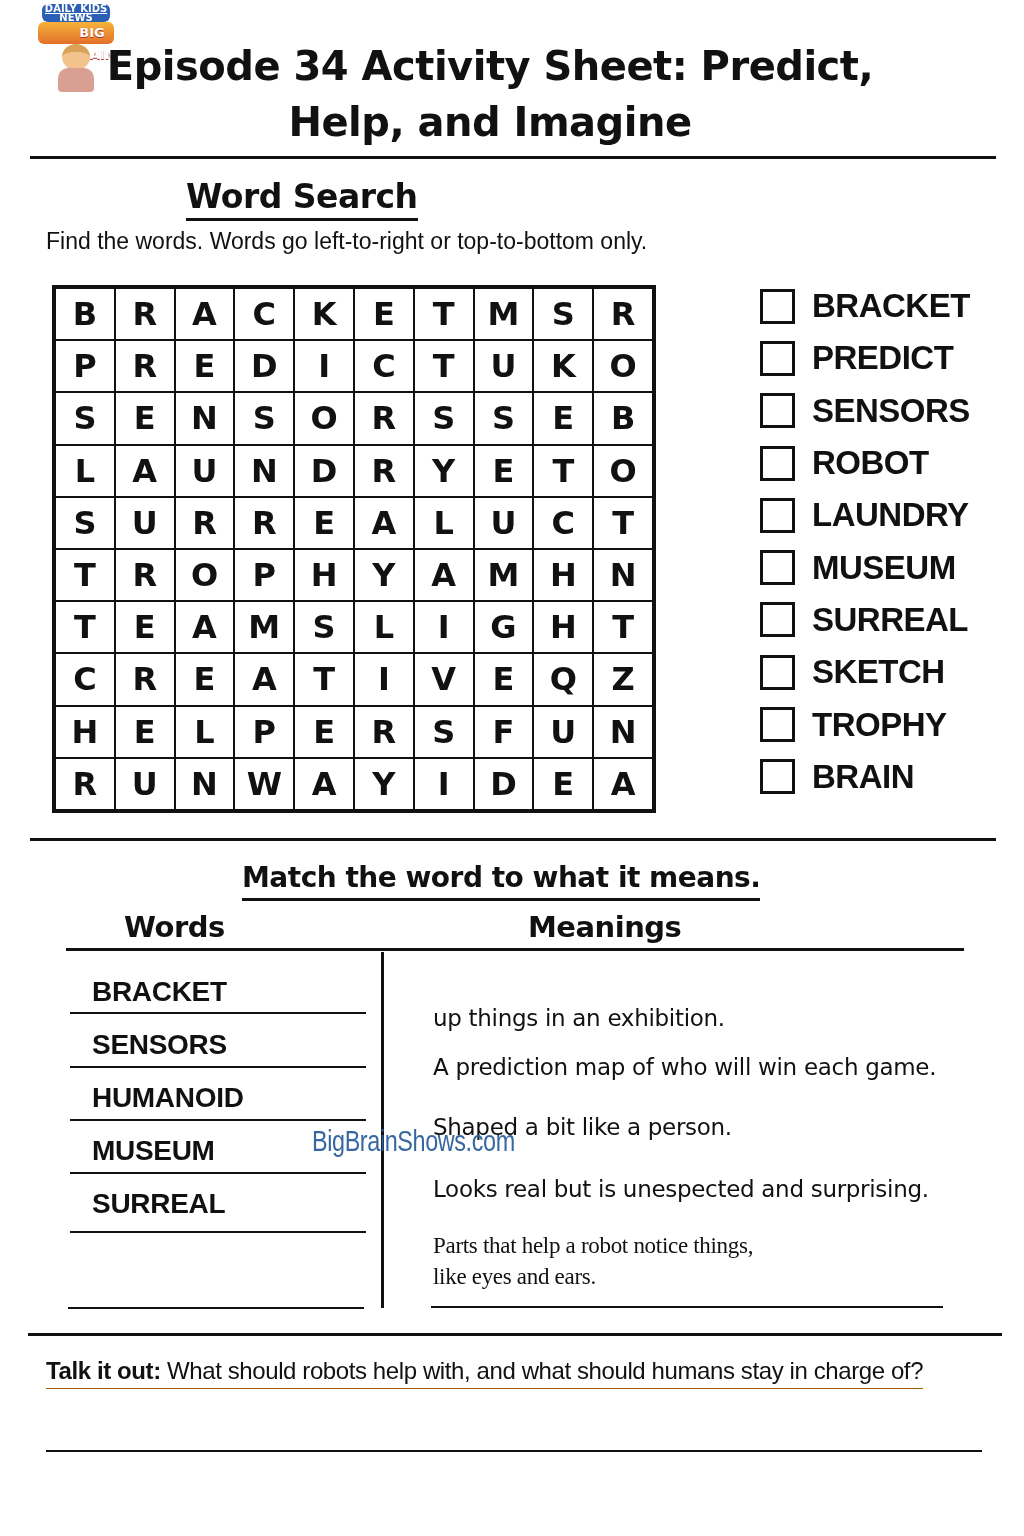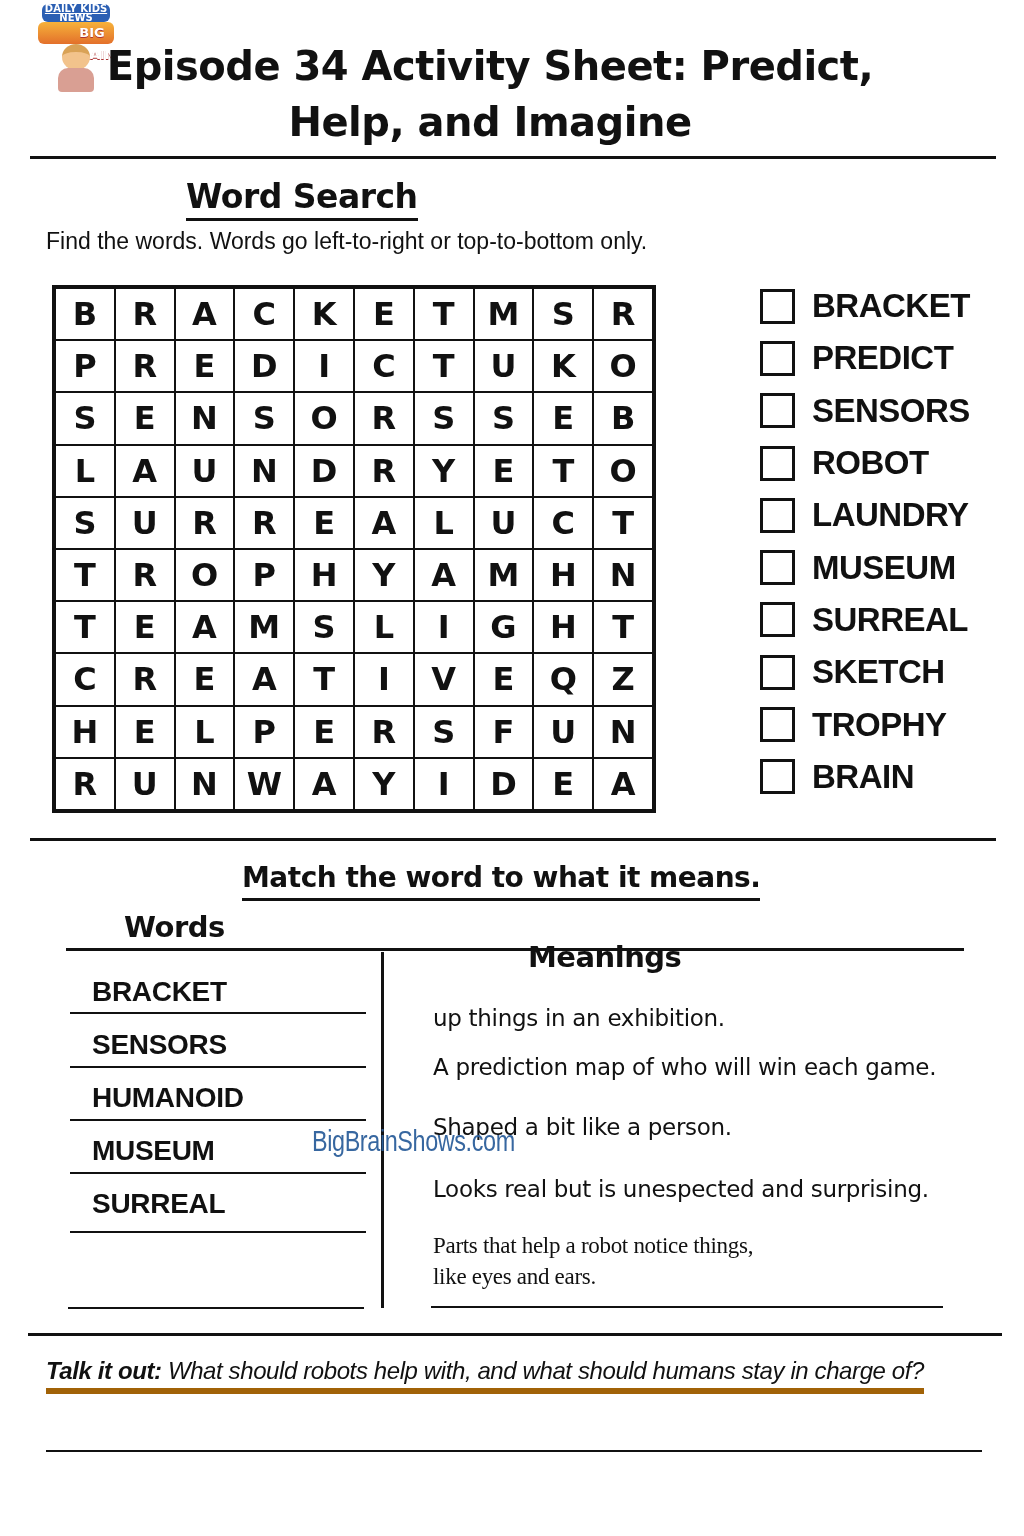--- a/index.html
+++ b/index.html
@@ -31,21 +31,21 @@
   .col-head { position: absolute; top: 910px; font-weight: bold; font-size: 29px; letter-spacing: -0.5px; }
   .vline { position: absolute; left: 381px; top: 952px; width: 3px; height: 356px; background: #111; }
 
   .match-word { position: absolute; left: 92px; font-family: "Liberation Sans", sans-serif; font-weight: bold; font-size: 28px; letter-spacing: -0.3px; }
   .word-line { position: absolute; left: 70px; width: 296px; height: 2px; background: #111; }
 
   .meaning { position: absolute; left: 433px; font-family: "DejaVu Sans", sans-serif; font-size: 23px; line-height: 31px; width: 540px; letter-spacing: -0.3px; }
 
   .watermark { position: absolute; left: 312px; top: 1124px; font-family: "Liberation Sans", sans-serif; font-size: 30px; color: #2d5f9b; transform: scaleX(0.78); transform-origin: left; letter-spacing: -0.5px; opacity: 0.95; }
 
-  .talk { position: absolute; left: 46px; top: 1354px; font-family: "Liberation Sans", sans-serif; font-size: 24px; border-bottom: 6px solid #a16207; line-height: 34px; letter-spacing: -0.4px; font-style: italic; }
+  .talk { position: absolute; left: 46px; top: 1354px; font-family: "Liberation Sans", sans-serif; font-size: 24px; border-bottom: 1px solid #a16207; line-height: 34px; letter-spacing: -0.4px; }
   .talk b { font-weight: bold; }
 </style>
 </head>
 <body>
 
 <div class="logo">
   <div class="banner">
     <span>DAILY KIDS</span><br>
     <span>NEWS</span>
   </div>
@@ -202,21 +202,21 @@
     <div class="wl-item">
       <span class="checkbox"></span>
       <span class="wl-label">BRAIN</span>
     </div>
   </div>
 
 <div class="rule" style="left:30px; top:838px; width:966px;"></div>
 
 <h2 class="match-heading">Match the word to what it means.</h2>
 <div class="col-head" style="left:124px;">Words</div>
-<div class="col-head" style="left:528px;margin-top:30px;">Meanings</div>
+<div class="col-head" style="left:528px;">Meanings</div>
 <div class="rule" style="left:66px; top:948px; width:898px;"></div>
 <div class="vline"></div>
 
 <div class="match-word" style="top:976px;">BRACKET</div>
 <div class="word-line" style="top:1012px;"></div>
 <div class="match-word" style="top:1029px;">SENSORS</div>
 <div class="word-line" style="top:1066px;"></div>
 <div class="match-word" style="top:1082px;">HUMANOID</div>
 <div class="word-line" style="top:1119px;"></div>
 <div class="match-word" style="top:1135px;">MUSEUM</div>

